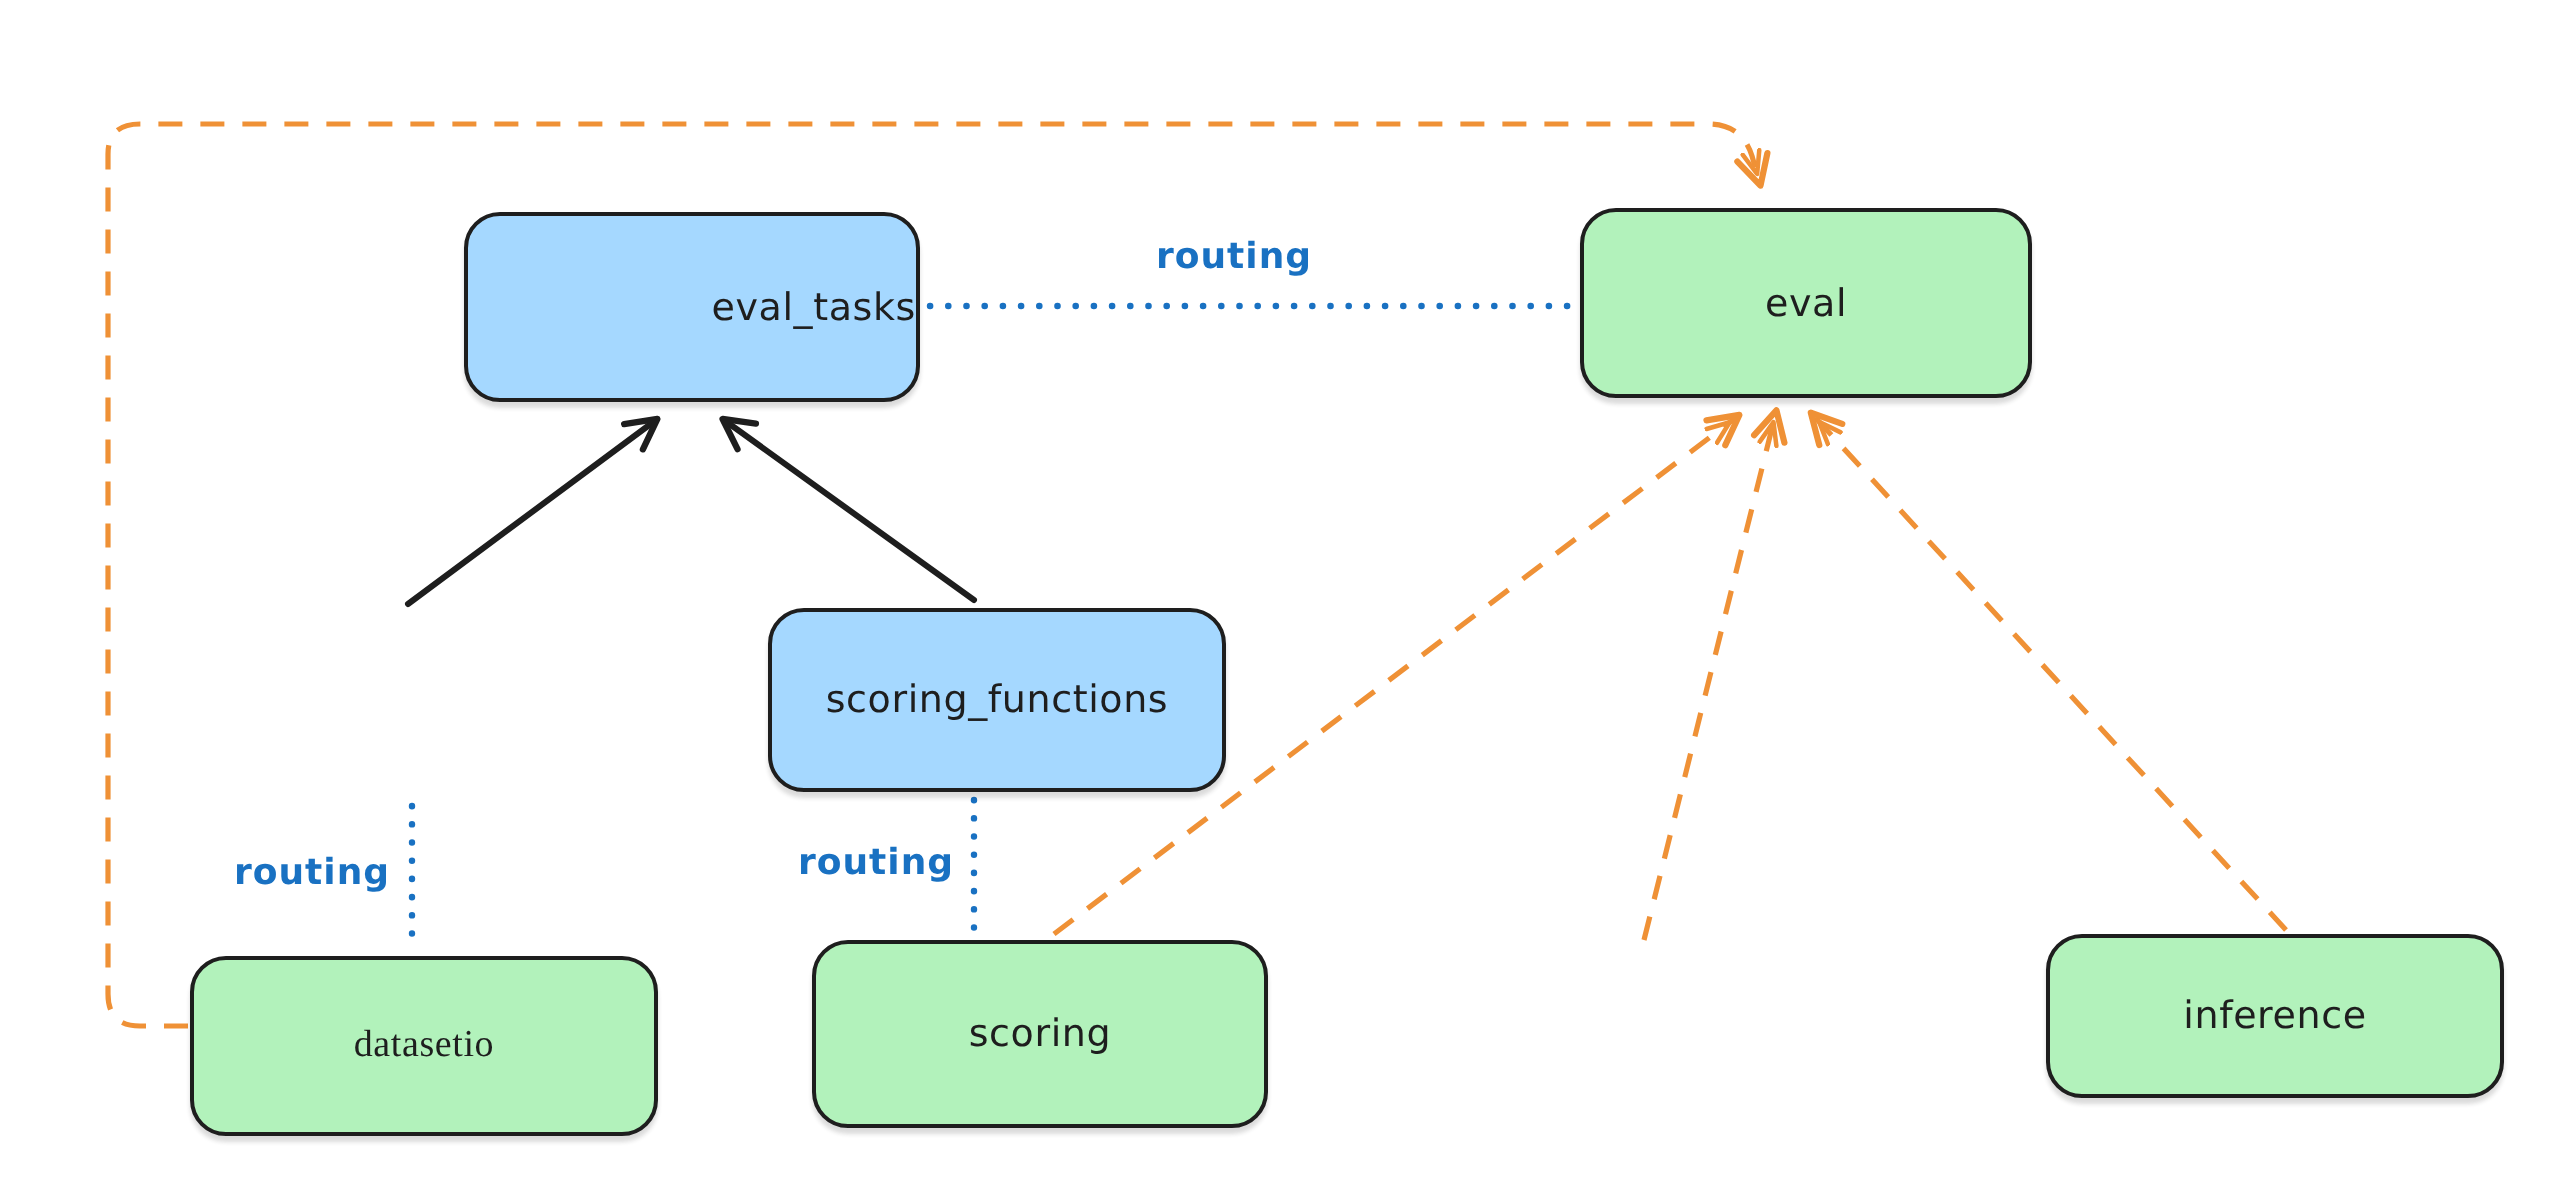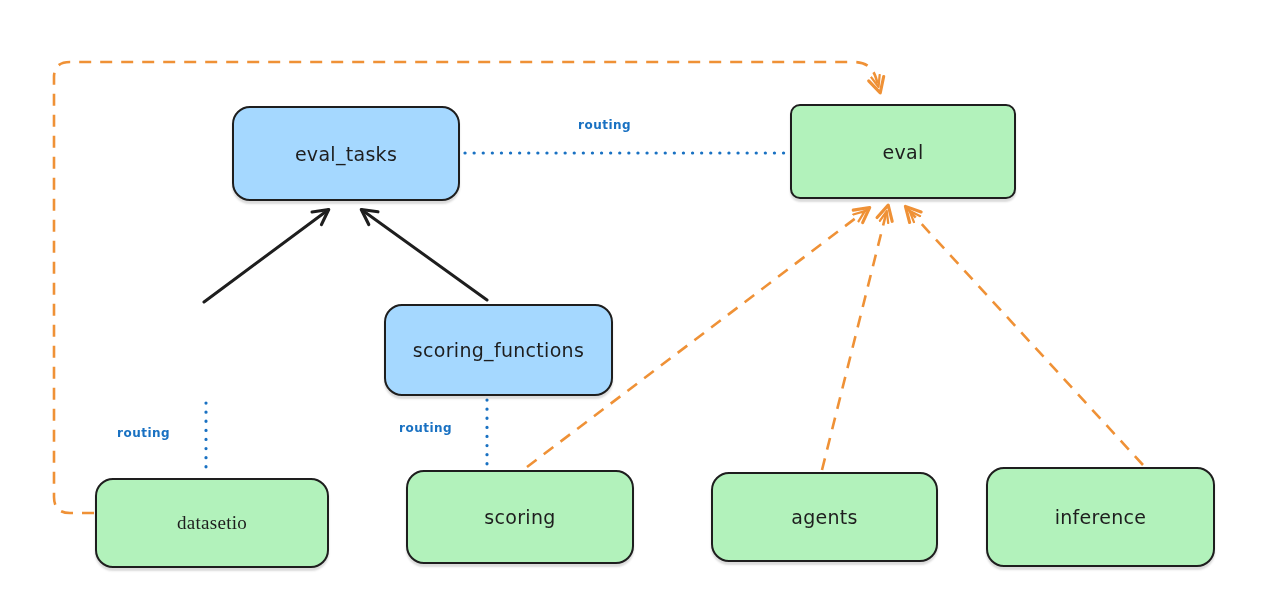--- a/index.html
+++ b/index.html
@@ -32,21 +32,21 @@
     box-shadow: 0 3px 2px rgba(30,30,30,0.16);
     box-sizing: border-box;
     letter-spacing: 0.3px;
   }
   .node.blue  { background: var(--blue-fill, #a5d8ff); }
   .node.green { background: var(--green-fill, #b2f2bb); }
   .edge-label {
     position: absolute;
     color: var(--routing-blue, #1971c2);
     font-weight: bold;
-    font-size: 12px;
+    font-size: 18px;
     letter-spacing: 0.5px;
   }
   .edge-dotted-blue {
     stroke: var(--routing-blue, #1971c2);
     stroke-width: 3.2;
     fill: none;
     stroke-linecap: round;
     stroke-dasharray: 0.1 9;
   }
   .edge-solid-black {
@@ -85,46 +85,43 @@
     <path class="edge-dotted-blue" d="M 465 153 L 786 153"></path>
     <path class="edge-dotted-blue" d="M 206 403 L 206 473"></path>
     <path class="edge-dotted-blue" d="M 487 400 L 487 465"></path>
 
     <path class="edge-dashed-orange" d="M 94 513 L 70 513 Q 54 513 54 497 L 54 77 Q 54 62 70 62 L 854 62 Q 871 62 876 78 L 880 92" marker-end="url(#arrow-orange)"></path>
     <path class="edge-dashed-orange" d="M 527 467 L 869 208" marker-end="url(#arrow-orange)"></path>
     <path class="edge-dashed-orange" d="M 822 470 L 888 206" marker-end="url(#arrow-orange)"></path>
     <path class="edge-dashed-orange" d="M 1143 465 L 906 207" marker-end="url(#arrow-orange)"></path>
   </svg>
 
-  <div class="node blue" style="left:232px; top:106px; width:228px; height:95px;">
+  <div class="node blue" style="left:232px; top:106px; width:228px; height:95px;justify-content:flex-end;">
     <span>eval_tasks</span>
   </div>
 
-  <div class="node green" style="left:790px; top:104px; width:226px; height:95px;border-radius:10px;">
+  <div class="node green" style="left:790px; top:104px; width:226px; height:95px;">
     <span>eval</span>
   </div>
 
 
   <div class="node blue" style="left:384px; top:304px; width:229px; height:92px;">
     <span>scoring_functions</span>
   </div>
 
   <div class="node green" style="left:95px; top:478px; width:234px; height:90px;font-family:Liberation Serif, serif;">
     <span>datasetio</span>
   </div>
 
   <div class="node green" style="left:406px; top:470px; width:228px; height:94px;">
     <span>scoring</span>
   </div>
 
-  <div class="node green" style="left:711px; top:472px; width:227px; height:90px;">
-    <span>agents</span>
-  </div>
 
-  <div class="node green" style="left:986px; top:467px; width:229px; height:100px;">
+  <div class="node green" style="left:1023px; top:467px; width:229px; height:82px;">
     <span>inference</span>
   </div>
 
   <div class="edge-label" style="left:578px; top:118px;">routing</div>
   <div class="edge-label" style="left:117px; top:426px;">routing</div>
   <div class="edge-label" style="left:399px; top:421px;">routing</div>
 
 </div>
 
 </body></html>

